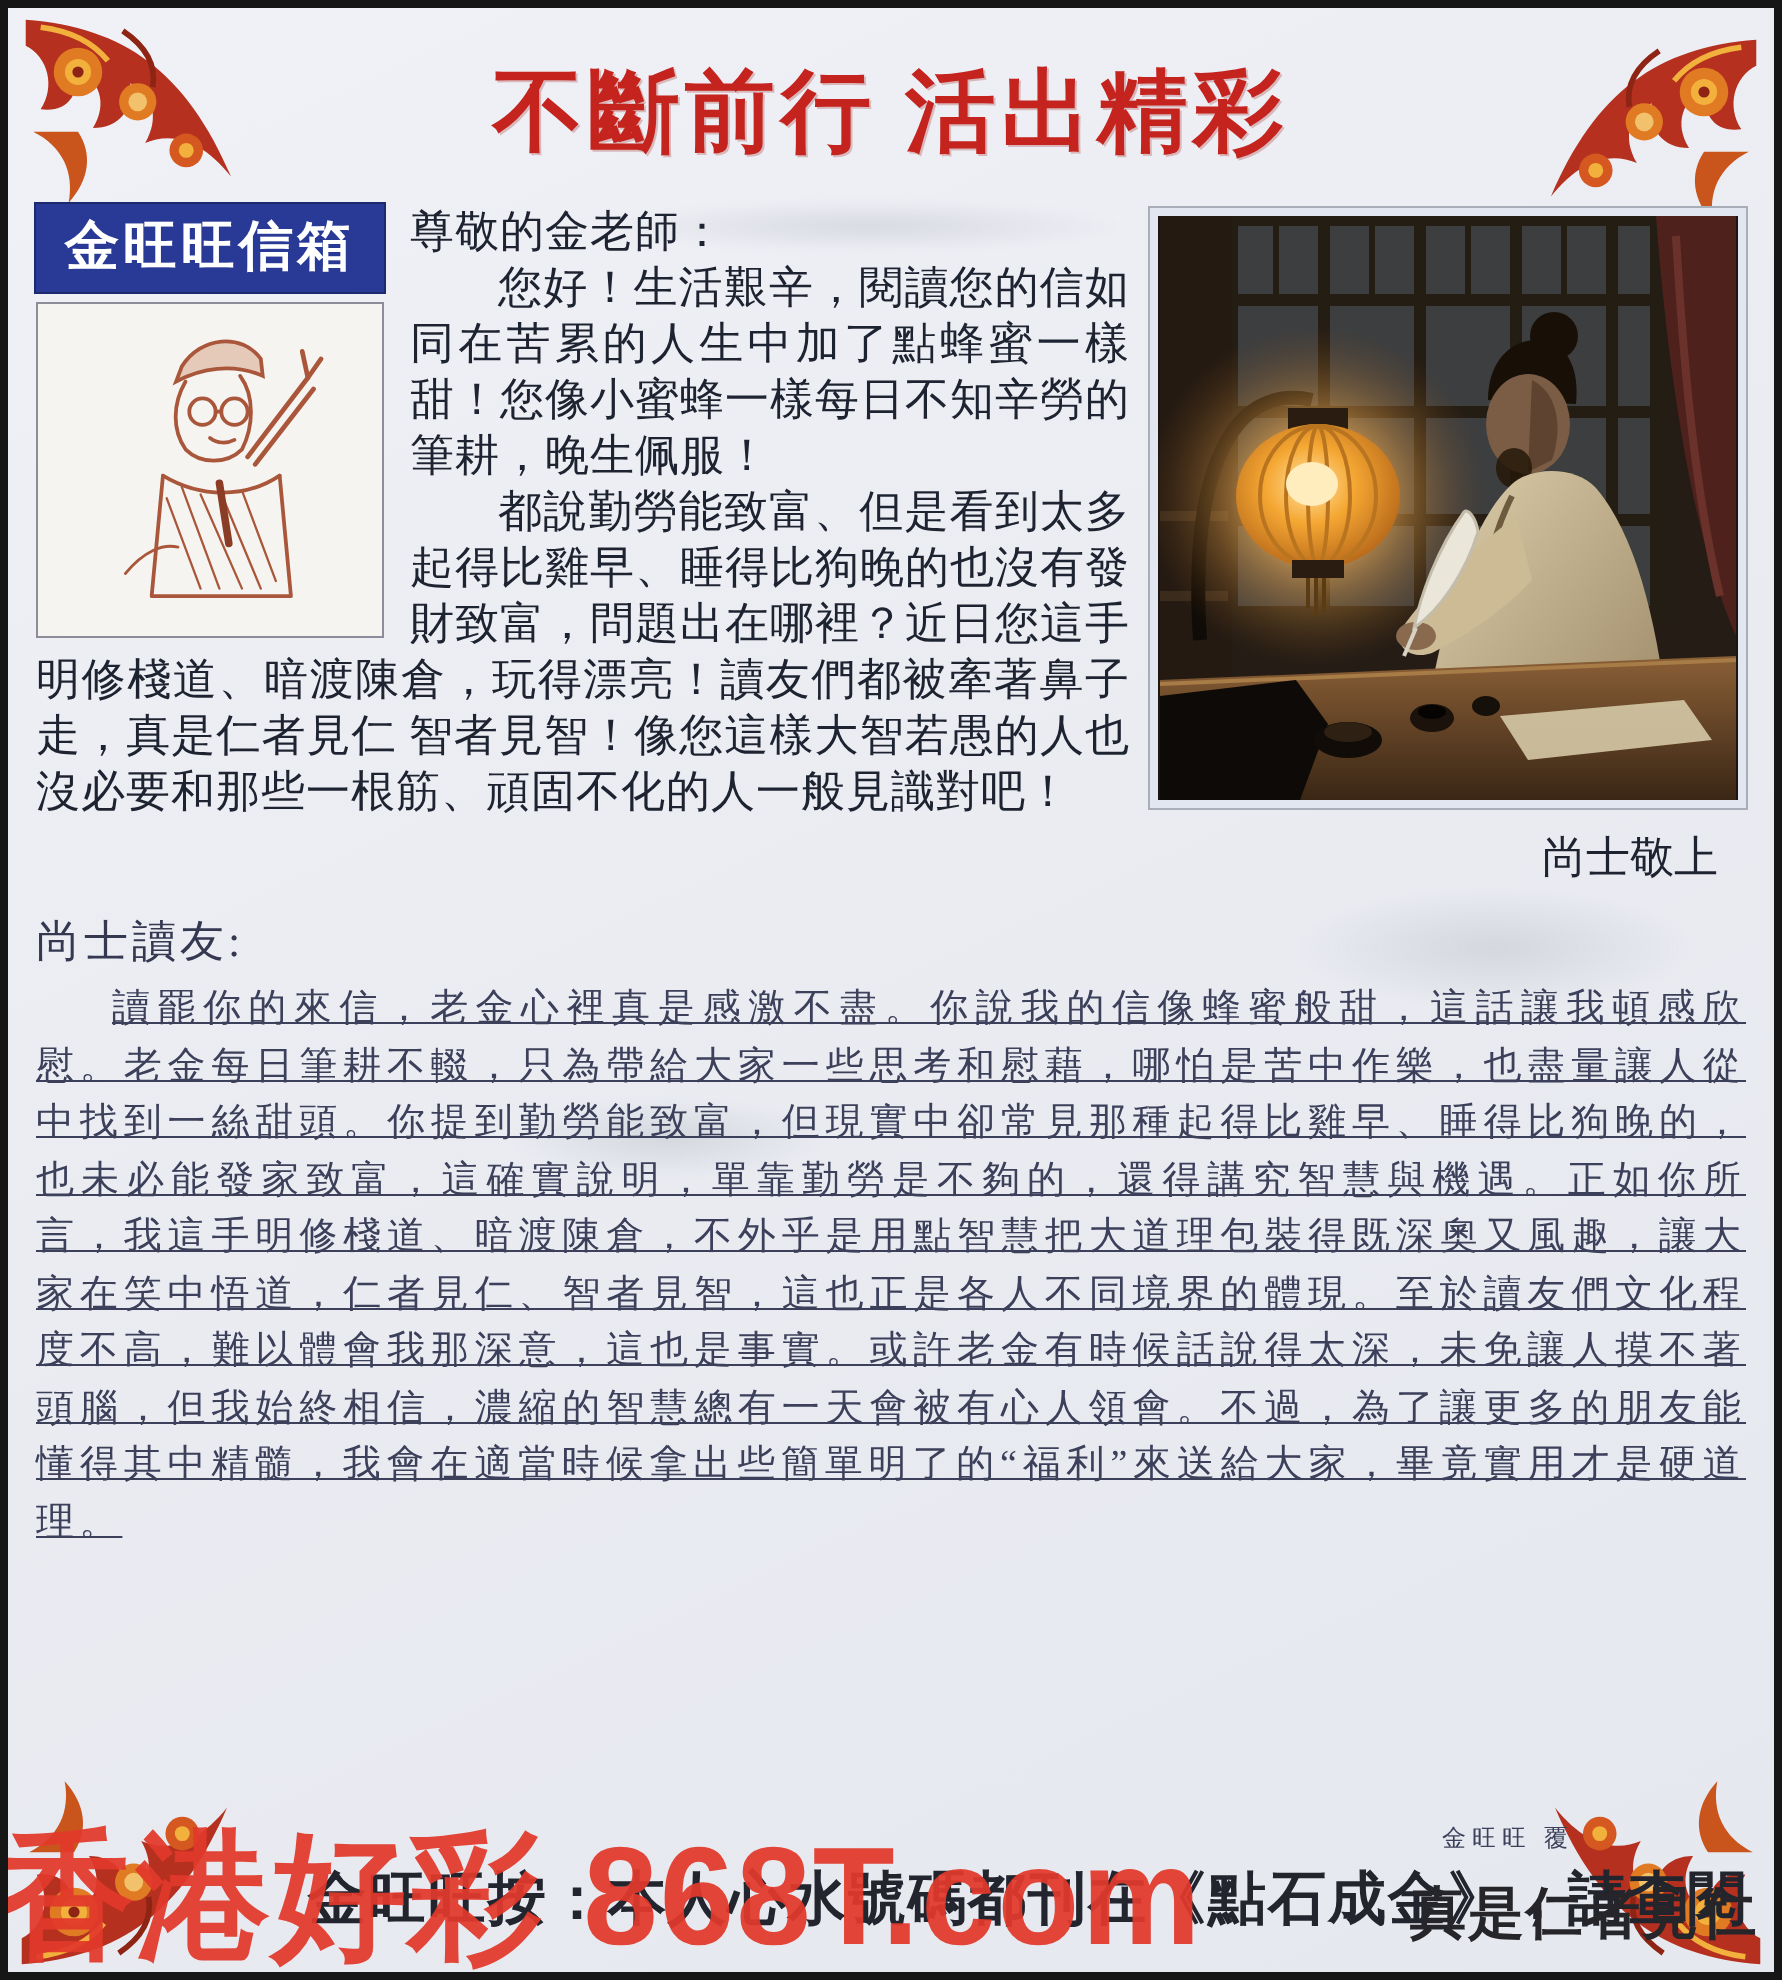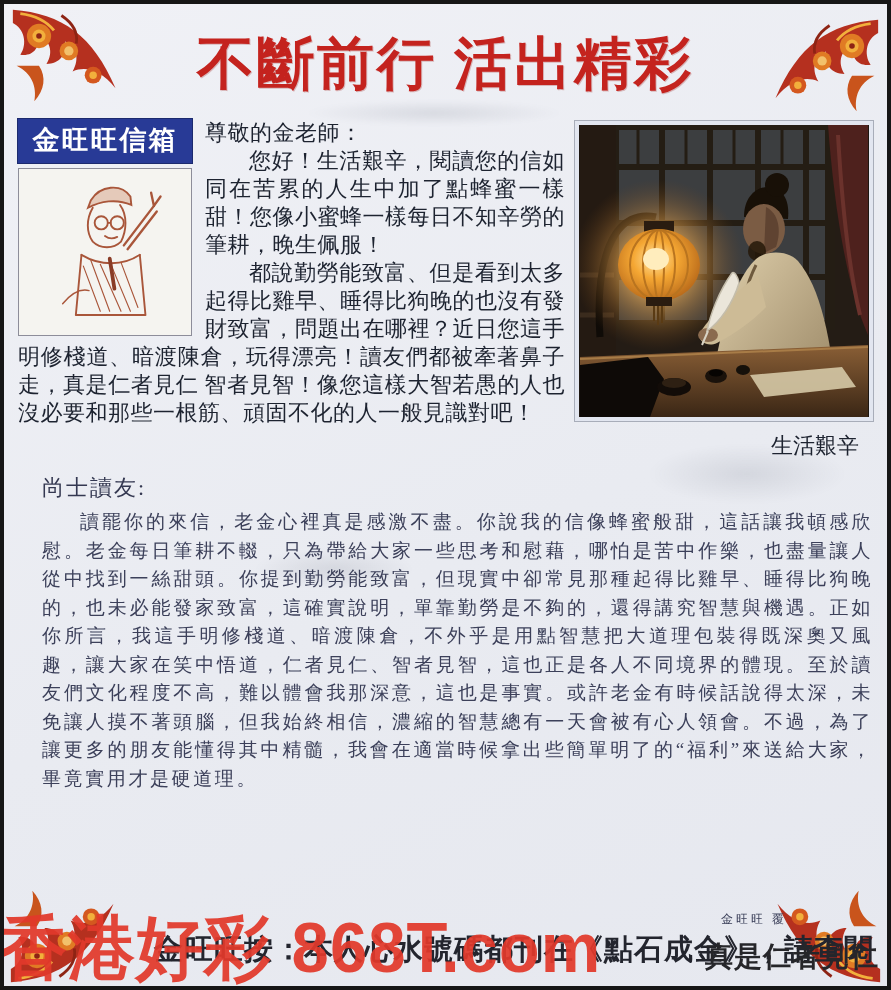--- a/index.html
+++ b/index.html
@@ -5,39 +5,39 @@
   html,body{margin:0;padding:0;background:#fff;}
   body{width:891px;height:990px;position:relative;font-family:"Liberation Serif",serif;}
   .page{position:absolute;inset:0;border:4px solid #161616;box-sizing:border-box;
         background:linear-gradient(155deg,#f0f1f6 0%,#e9ebf1 55%,#e6e8ef 100%);overflow:hidden;}
   .ornament{position:absolute;width:118px;height:112px;z-index:1;pointer-events:none;}
   .orn-tl{top:4px;left:4px;}
   .orn-tr{top:14px;right:4px;transform:scaleX(-1);}
   .orn-bl{bottom:2px;left:2px;transform:scaleY(-1);}
   .orn-br{bottom:2px;right:2px;transform:scale(-1,-1);}
   .masthead{position:relative;z-index:2;text-align:center;margin-top:22px;
-        font-size:57px;font-weight:bold;color:#c4231e;letter-spacing:3px;
+        font-size:45px;font-weight:bold;color:#c4231e;letter-spacing:3px;
         font-family:"Liberation Serif",serif;text-shadow:1px 1px 0 rgba(150,20,15,.25);}
   .content{position:relative;z-index:2;padding:0 14px;margin-top:16px;}
   .left-col{float:left;width:174px;margin-right:13px;}
   .logo-badge{background:#283a96;color:#fff;font-family:"Liberation Sans",sans-serif;
         font-weight:bold;font-size:27px;text-align:center;padding:3px 12px 5px;letter-spacing:2px;
         box-shadow:0 0 0 1px #1c2a6e;}
   .cartoon-box{border:1px solid #8d8d9a;background:#f5f4f0;margin-top:5px;height:166px;
         display:flex;align-items:center;justify-content:center;}
   .photo-frame{float:right;width:290px;height:292px;margin-left:10px;margin-top:2px;
         border:4px solid #e2e6f0;outline:1px solid #a8adb9;background:#1d1610;}
   .letter p{font-size:22px;line-height:28px;color:#1d2330;text-align:justify;margin:0;
         letter-spacing:0.5px;}
   .indent{text-indent:2em;}
   .letter-signoff{text-align:right;padding-right:14px;font-size:22px;color:#1d2330;margin-top:4px;}
-  .reply{clear:both;margin-top:12px;color:#3c405a;margin-left:24px;}
+  .reply{clear:both;margin-top:12px;color:#3c405a;}
   .reply-salutation{font-size:22px;letter-spacing:2px;color:#343851;}
   .reply p{font-size:19px;line-height:28.5px;letter-spacing:2.6px;text-align:justify;
-        margin:5px 0 0;color:#3c405a;}
+        margin:5px 0 0;color:#3c405a;text-decoration:underline;}
   .reply-signoff{position:absolute;right:100px;bottom:58px;z-index:3;font-size:12px;
         letter-spacing:3px;color:#3c405a;}
   .notice-line{position:absolute;left:150px;bottom:16px;z-index:3;font-size:29px;
         font-weight:bold;color:#23252e;letter-spacing:1px;white-space:nowrap;}
   .watermark{position:absolute;left:-4px;bottom:-8px;z-index:5;font-size:67px;font-weight:900;
         color:#e2392b;opacity:.93;font-family:"Liberation Sans",sans-serif;letter-spacing:1px;
         white-space:nowrap;transform:scaleY(1.04);}
   .stamp{position:absolute;right:8px;bottom:10px;z-index:6;font-size:28px;font-weight:bold;
         color:#26262a;letter-spacing:1px;}
   .smudge{position:absolute;z-index:1;pointer-events:none;filter:blur(2px);opacity:.16;
@@ -178,21 +178,21 @@
         <ellipse cx="136" cy="251" rx="11" ry="7" fill="#1a120b"></ellipse>
         <ellipse cx="136" cy="248" rx="7" ry="3.5" fill="#060402"></ellipse>
         <ellipse cx="163" cy="245" rx="7" ry="5" fill="#15100a"></ellipse>
       </svg>
     </div>
 
     <div class="letter">
       <p>尊敬的金老師：</p>
       <p class="indent">您好！生活艱辛，閱讀您的信如同在苦累的人生中加了點蜂蜜一樣甜！您像小蜜蜂一樣每日不知辛勞的筆耕，晚生佩服！</p>
       <p class="indent">都說勤勞能致富、但是看到太多起得比雞早、睡得比狗晚的也沒有發財致富，問題出在哪裡？近日您這手明修棧道、暗渡陳倉，玩得漂亮！讀友們都被牽著鼻子走，真是仁者見仁 智者見智！像您這樣大智若愚的人也沒必要和那些一根筋、頑固不化的人一般見識對吧！</p>
-      <div class="letter-signoff">生活艱辛</div>
+      <div class="letter-signoff">尚士敬上</div>
     </div>
 
     <div class="reply">
       <div class="reply-salutation">尚士讀友:</div>
       <p class="indent">讀罷你的來信，老金心裡真是感激不盡。你說我的信像蜂蜜般甜，這話讓我頓感欣慰。老金每日筆耕不輟，只為帶給大家一些思考和慰藉，哪怕是苦中作樂，也盡量讓人從中找到一絲甜頭。你提到勤勞能致富，但現實中卻常見那種起得比雞早、睡得比狗晚的，也未必能發家致富，這確實說明，單靠勤勞是不夠的，還得講究智慧與機遇。正如你所言，我這手明修棧道、暗渡陳倉，不外乎是用點智慧把大道理包裝得既深奧又風趣，讓大家在笑中悟道，仁者見仁、智者見智，這也正是各人不同境界的體現。至於讀友們文化程度不高，難以體會我那深意，這也是事實。或許老金有時候話說得太深，未免讓人摸不著頭腦，但我始終相信，濃縮的智慧總有一天會被有心人領會。不過，為了讓更多的朋友能懂得其中精髓，我會在適當時候拿出些簡單明了的“福利”來送給大家，畢竟實用才是硬道理。</p>
     </div>
   </div>
 
   <div class="reply-signoff">金旺旺 覆</div>
   <div class="notice-line">金旺旺按：本人心水號碼都刊在《點石成金》，請查閱</div>

